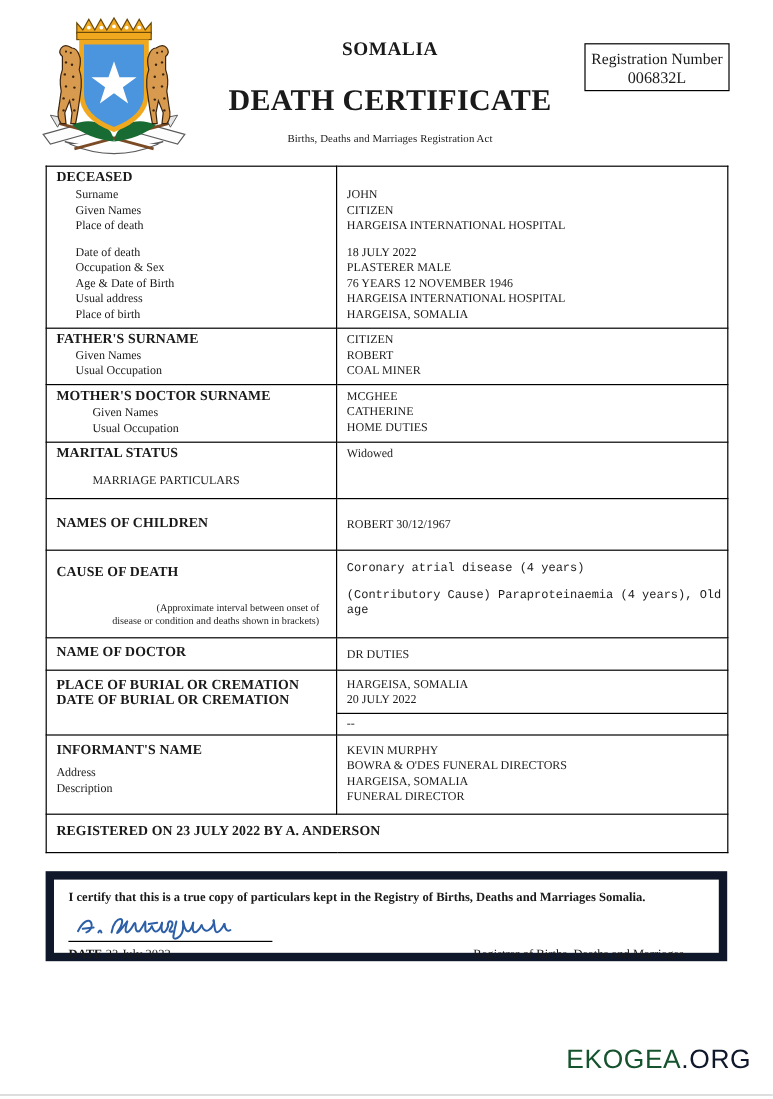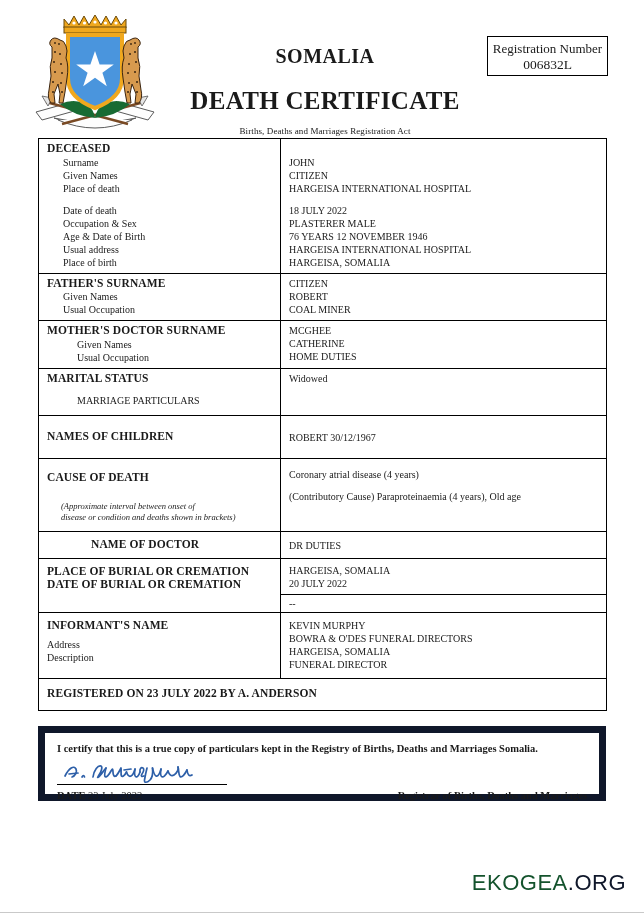--- a/index.html
+++ b/index.html
@@ -29,25 +29,25 @@
     height: 124px;
   }
   .titles {
     position: absolute;
     left: 170px;
     top: 34px;
     width: 310px;
     text-align: center;
   }
   .country-title {
-    font-size: 20px;
+    font-size: 16px;
     font-weight: bold;
     letter-spacing: 0.5px;
     line-height: 1;
-    margin: 12px;
+    margin: 0;
   }
   .doc-title {
     font-size: 25px;
     font-weight: bold;
     letter-spacing: 0.3px;
     line-height: 1;
     margin: 22px 0 0 0;
   }
   .act-line {
     font-size: 9px;
@@ -105,22 +105,21 @@
     padding-left: 30px;
   }
   .val {
     font-size: 10px;
     line-height: 1.30;
   }
   .gap { height: 9px; }
 
   .note-italic {
     font-size: 8.5px;
-    font-style: italic;
-    text-align: left;
+    text-align: right;
     line-height: 1.3;
     padding: 0 14px;
   }
 
   
   .mgrid {
     width: 100%;
     border-collapse: collapse;
     table-layout: fixed;
     font-size: 10px;
@@ -168,23 +167,23 @@
   .foot-row {
     position: relative;
     margin-top: 6px;
     font-size: 10.5px;
     line-height: 1.2;
   }
   .foot-date-lbl { font-weight: bold; }
   .foot-date-val { font-weight: normal; }
   .foot-right {
     position: absolute;
-    right: 0;
+    right: 17px;
     top: 0;
-    font-weight: bold;
+    font-weight: normal;
     text-align: center;
   }
 
   
   .watermark {
     position: absolute;
     right: 18px;
     top: 872px;
     font-family: "Liberation Sans", "DejaVu Sans", sans-serif;
     font-size: 22px;
@@ -399,30 +398,30 @@
   <tr>
     <td>
       <div class="lbl-pad" style="padding-top:12px;padding-bottom:8px;">
         <div class="hdr">CAUSE OF DEATH</div>
         <div style="height:16px;"></div>
         <div class="note-italic">(Approximate interval between onset of</div>
         <div class="note-italic">disease or condition and deaths shown in brackets)</div>
       </div>
     </td>
     <td>
-      <div class="val-pad" style="padding-top:9px;">
+      <div class="val-pad" style="padding-top:9px;font-family:Liberation Mono, monospace;">
         <div class="val" style="margin-bottom:9px;">Coronary atrial disease (4 years)</div>
         <div class="val">(Contributory Cause) Paraproteinaemia (4 years), Old age</div>
       </div>
     </td>
   </tr>
 
   <tr>
     <td>
-      <div class="lbl-pad" style="padding-top:6px;padding-bottom:6px;margin-left:44px;">
+      <div class="lbl-pad" style="padding-top:6px;padding-bottom:6px;">
         <div class="hdr">NAME OF DOCTOR</div>
       </div>
     </td>
     <td>
       <div class="val-pad" style="padding-top:7px;padding-bottom:6px;">
         <div class="val">DR DUTIES</div>
       </div>
     </td>
   </tr>
 

